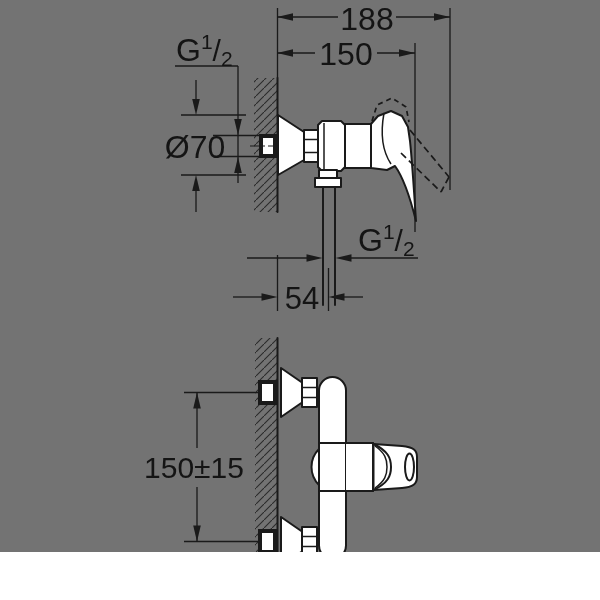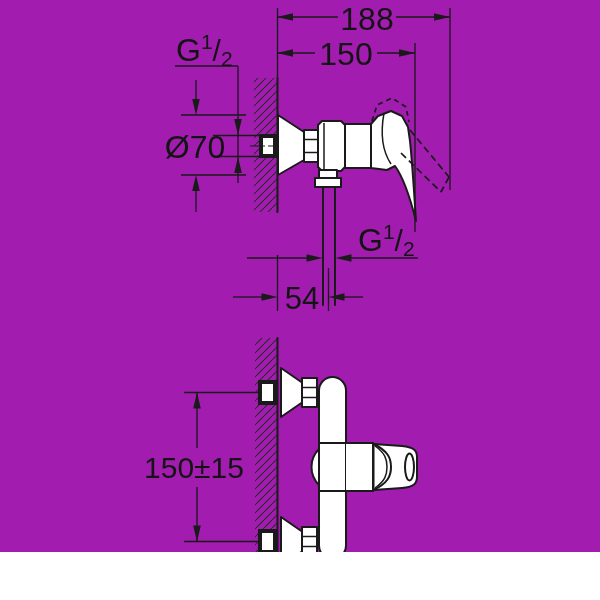--- a/index.html
+++ b/index.html
@@ -1,16 +1,16 @@
 <!DOCTYPE html>
 <html><head>
 <meta charset="utf-8">
 <style>
   html,body { margin:0; padding:0; background:#ffffff; }
-  .stage { width:600px; height:552px; position:relative; background:#a21caf; overflow:hidden; }
+  .stage { width:600px; height:552px; position:relative; background:#737373; overflow:hidden; }
   svg { display:block; }
   .outline  { stroke:#1a1a1a; stroke-width:2;   fill:none; stroke-linejoin:round; stroke-linecap:round; }
   .fillw    { fill:#ffffff; }
   .thin     { stroke:#1a1a1a; stroke-width:1.3; fill:none; }
   .thin15   { stroke:#1a1a1a; stroke-width:1.5; fill:none; }
   .bold4    { stroke:#1a1a1a; stroke-width:4;   fill:#ffffff; }
   .arrow    { fill:#1a1a1a; stroke:none; }
   .dashed   { stroke:#1a1a1a; stroke-width:1.7; fill:none; stroke-dasharray:7 4; stroke-linejoin:round; }
   .dashedS  { stroke:#1a1a1a; stroke-width:1.7; fill:none; stroke-dasharray:5 4; stroke-linejoin:round; }
   .cline    { stroke:#1a1a1a; stroke-width:1;   fill:none; stroke-dasharray:10 3 2 3; }

